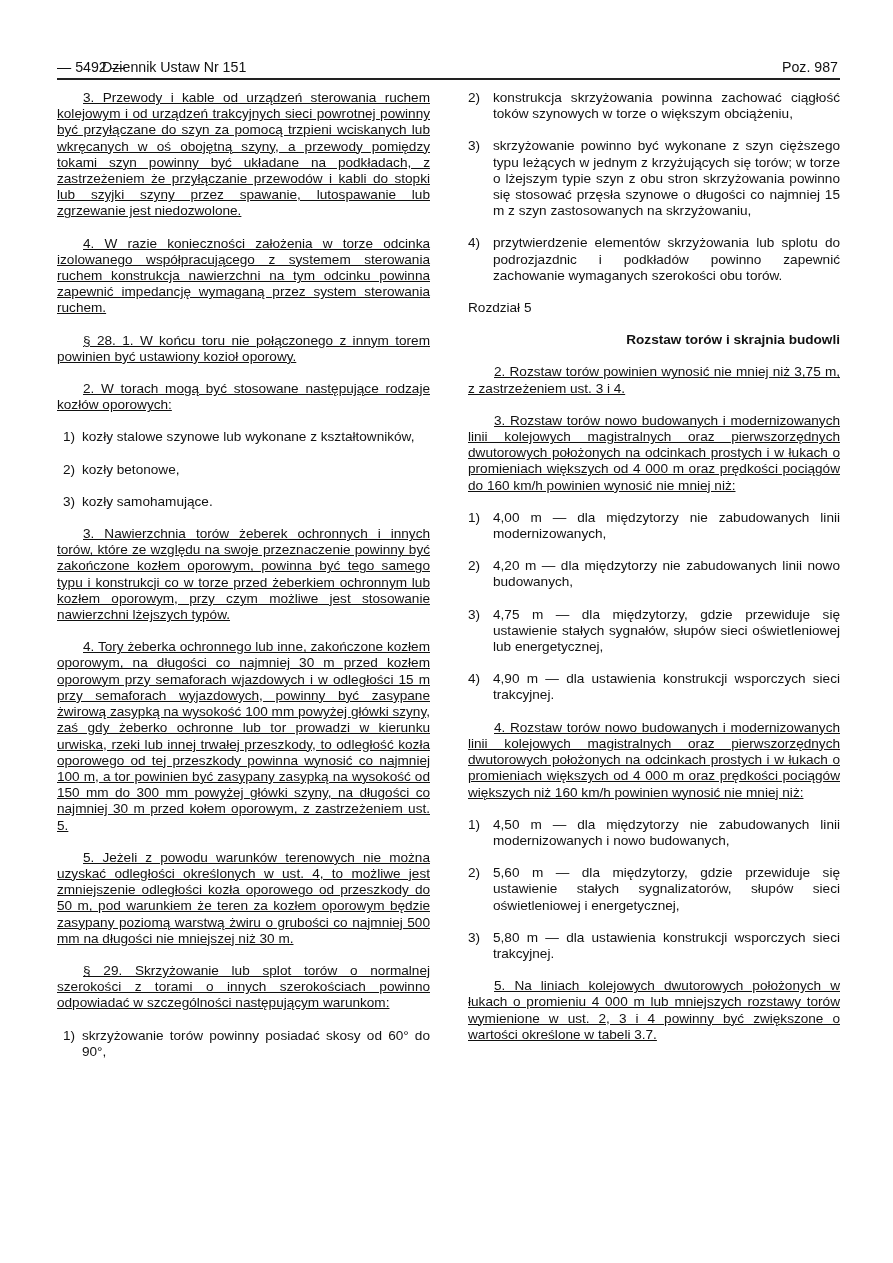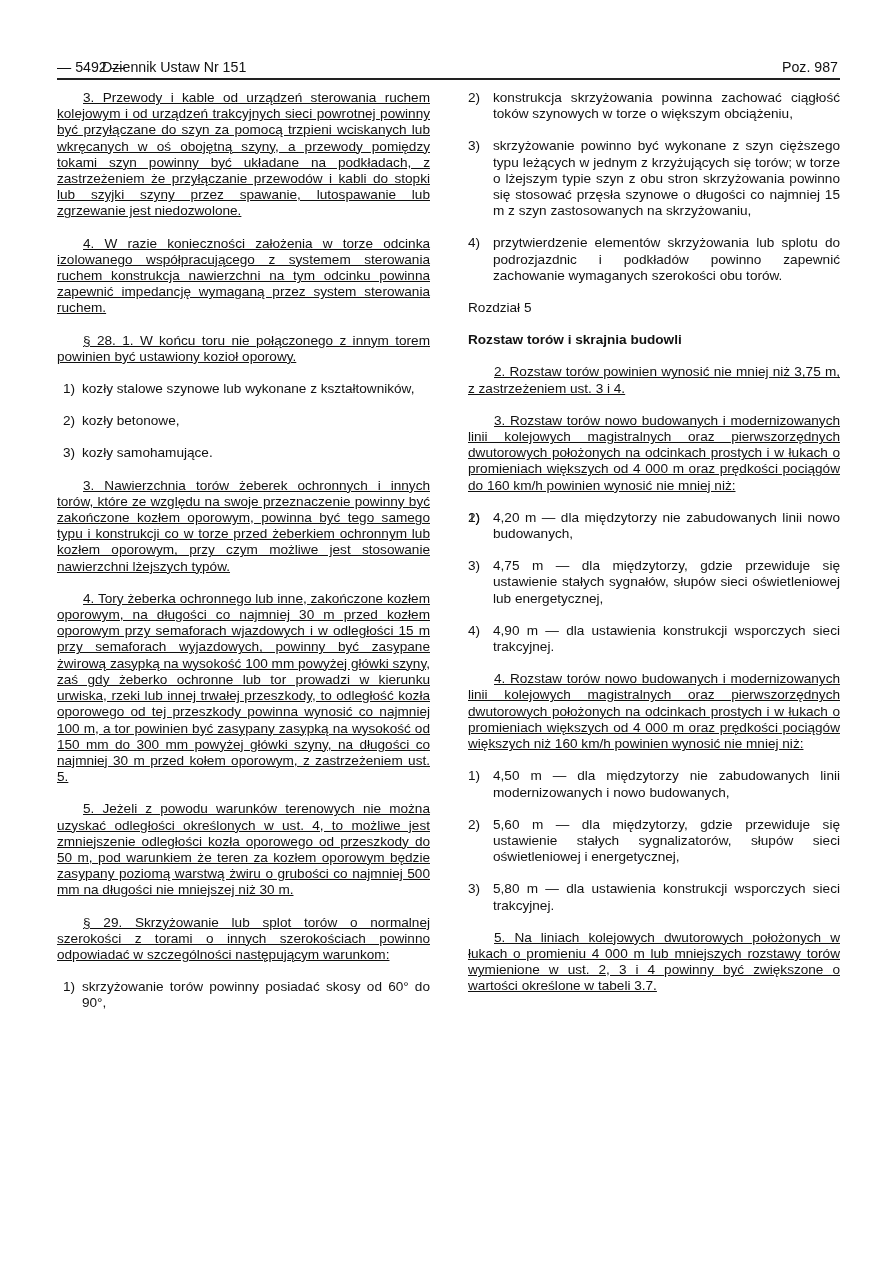--- a/index.html
+++ b/index.html
@@ -12,36 +12,37 @@
   .header .right { position: absolute; right: 2px; top: 0; }
   .rule { position: absolute; left: 57px; top: 78px; width: 783px; height: 1.6px; background: #222; }
   .col { position: absolute; top: 90px; width: 373px; font-size: 13.6px; line-height: 16.2px; }
   .col.left { left: 57px; }
   .col.right { left: 468px; width: 372px; }
   .para { text-align: justify; text-indent: 26px; margin: 0 0 16px 0; hyphens: manual; text-decoration: underline; }
   .list-item { position: relative; padding-left: 25px; text-align: justify; margin: 0 0 16px 0; }
   .list-item .num { position: absolute; left: 6px; top: 0; }
   .list-item.wide .num { left: 0; }
   .center-title { text-align: left; margin: 0 0 16px 0; }
-  .bold-title { text-align: left; font-weight: bold; margin: 0 0 16px 0; }
+  .bold-title { text-align: right; font-weight: bold; margin: 0 0 16px 0; }
 </style>
 </head>
 <body>
 
 <div class="header">
   <span class="left">Dziennik Ustaw Nr 151</span>
   <span class="center">— 5492 —</span>
   <span class="right">Poz. 987</span>
 </div>
 <div class="rule"></div>
 
 <div class="col left">
   <p class="para">3. Przewody i kable od urządzeń sterowania ruchem kolejowym i od urządzeń trakcyjnych sieci powrotnej powinny być przyłączane do szyn za pomocą trzpieni wciskanych lub wkręcanych w oś obojętną szyny, a przewody pomiędzy tokami szyn powinny być układane na podkładach, z zastrzeżeniem że przyłączanie przewodów i kabli do stopki lub szyjki szyny przez spawanie, lutospawanie lub zgrzewanie jest niedozwolone.</p>
   <p class="para">4. W razie konieczności założenia w torze odcinka izolowanego współpracującego z systemem sterowania ruchem konstrukcja nawierzchni na tym odcinku powinna zapewnić impedancję wymaganą przez system sterowania ruchem.</p>
   <p class="para">§ 28. 1. W końcu toru nie połączonego z innym torem powinien być ustawiony kozioł oporowy.</p>
+  <p class="para">2. W torach mogą być stosowane następujące rodzaje kozłów oporowych:</p>
   <div class="list-item">
     <span class="num">1)</span>
     <span>kozły stalowe szynowe lub wykonane z kształtowników,</span>
   </div>
   <div class="list-item">
     <span class="num">2)</span>
     <span>kozły betonowe,</span>
   </div>
   <div class="list-item">
     <span class="num">3)</span>
@@ -69,20 +70,21 @@
   <div class="list-item wide">
     <span class="num">4)</span>
     <span>przytwierdzenie elementów skrzyżowania lub splotu do podrozjazdnic i podkładów powinno zapewnić zachowanie wymaganych szerokości obu torów.</span>
   </div>
   <div class="center-title">Rozdział 5</div>
   <div class="bold-title">Rozstaw torów i skrajnia budowli</div>
   <p class="para">2. Rozstaw torów powinien wynosić nie mniej niż 3,75 m, z zastrzeżeniem ust. 3 i 4.</p>
   <p class="para">3. Rozstaw torów nowo budowanych i modernizowanych linii kolejowych magistralnych oraz pierwszorzędnych dwutorowych położonych na odcinkach prostych i w łukach o promieniach większych od 4 000 m oraz prędkości pociągów do 160 km/h powinien wynosić nie mniej niż:</p>
   <div class="list-item wide">
     <span class="num">1)</span>
+    <span>4,00 m — dla międzytorzy nie zabudowanych linii modernizowanych,</span>
   </div>
   <div class="list-item wide">
     <span class="num">2)</span>
     <span>4,20 m — dla międzytorzy nie zabudowanych linii nowo budowanych,</span>
   </div>
   <div class="list-item wide">
     <span class="num">3)</span>
     <span>4,75 m — dla międzytorzy, gdzie przewiduje się ustawienie stałych sygnałów, słupów sieci oświetleniowej lub energetycznej,</span>
   </div>
   <div class="list-item wide">

